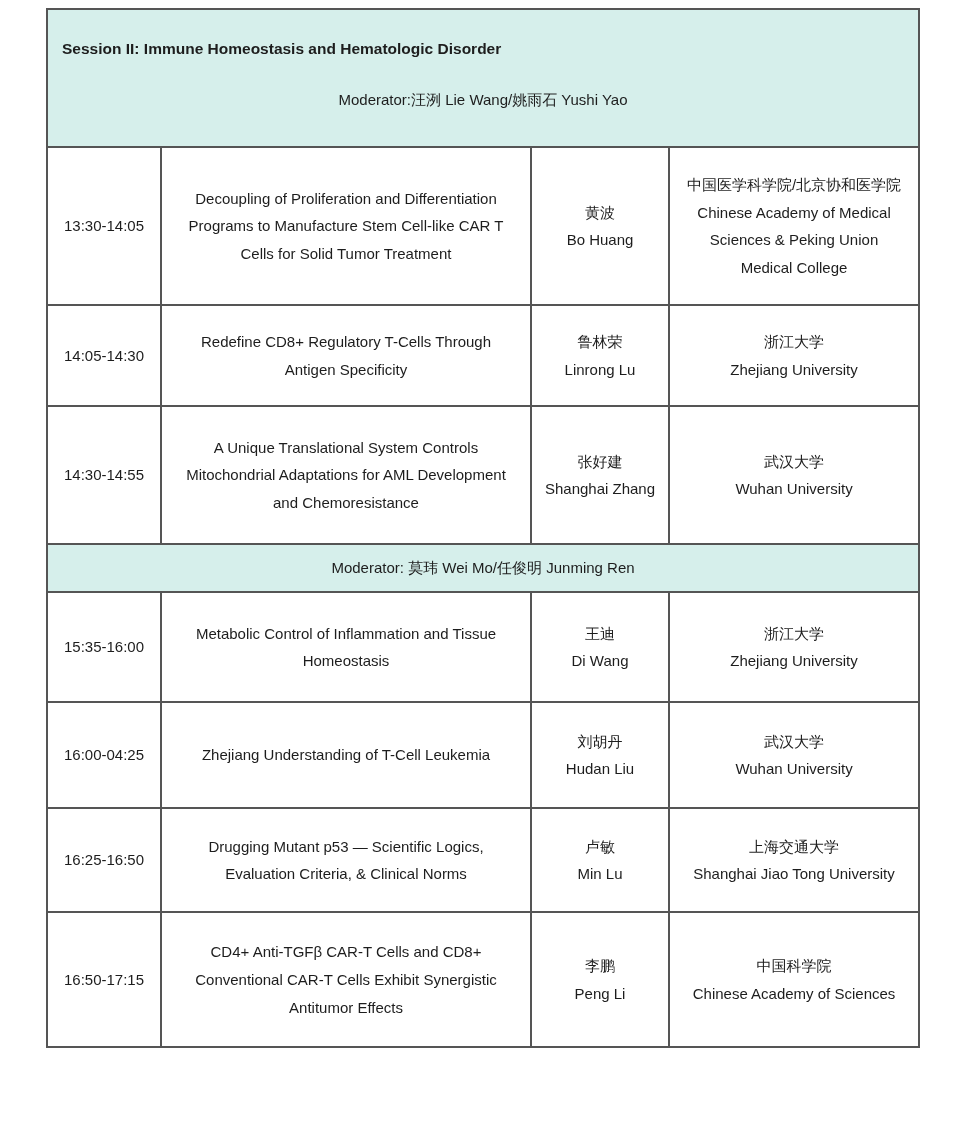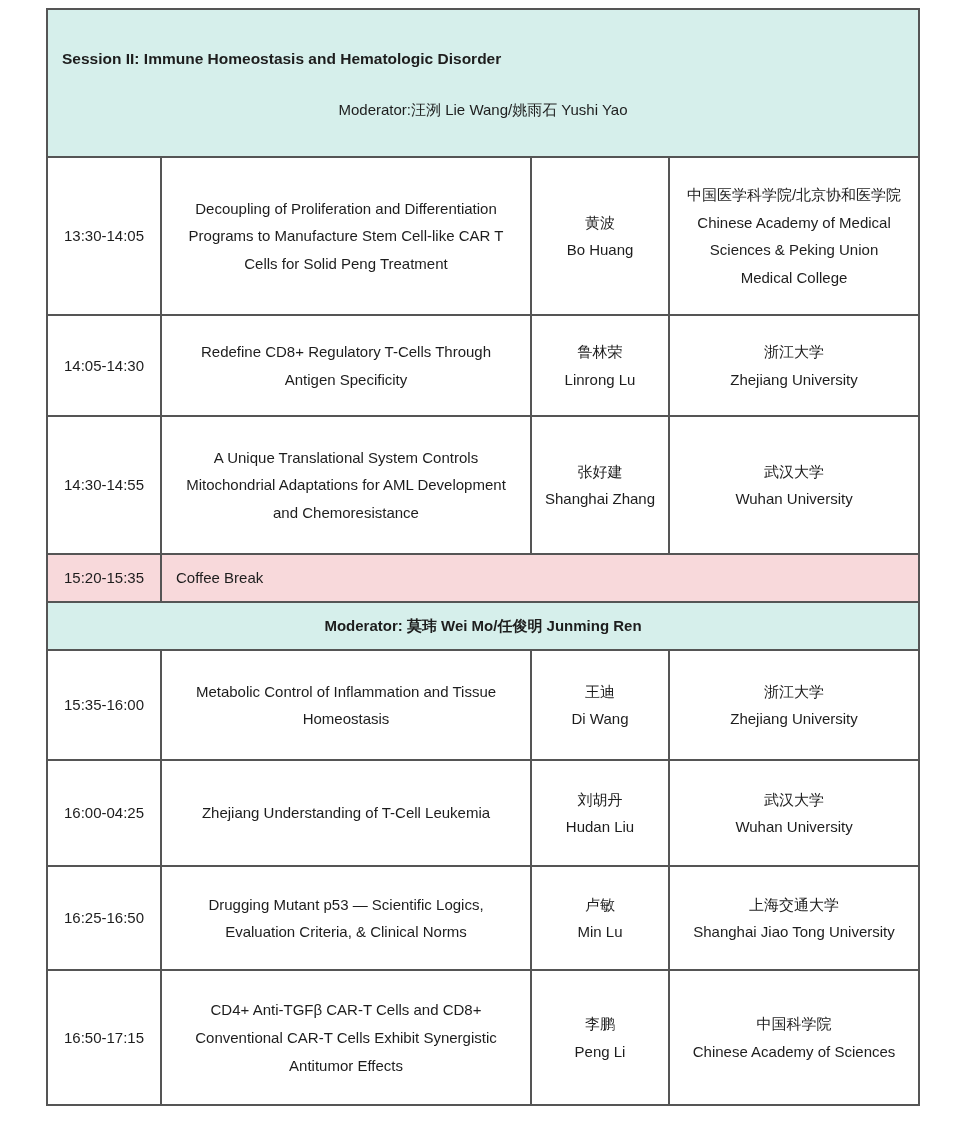--- a/index.html
+++ b/index.html
@@ -35,36 +35,36 @@
   }
   col.c-time{width:114px;}
   col.c-title{width:370px;}
   col.c-speaker{width:138px;}
   col.c-affil{width:250px;}
 
   
   tr.session-row{height:80px;}
   tr.session-row td{
     background:var(--header_bg);
-    padding:10px 14px 8px 14px;
+    padding:0 14px 8px 14px;
     line-height:1.7;
     margin-left:23px;
   }
   .session-title{
     text-align:left;
     font-weight:bold;
     font-size:15.5px;
   }
   .session-moderator{
     text-align:center;
     font-size:15px;
   }
 
   
-  tr.moderator-row{height:48px;font-weight:bold;}
+  tr.moderator-row{height:48px;}
   tr.moderator-row td{background:var(--header_bg);}
 
   
   tr.break-row{height:48px;}
   tr.break-row td{background:var(--break_bg);}
   tr.break-row td.break-label{text-align:left;padding-left:14px;}
 
   
   tr.t0{height:158px;}
   tr.t1{height:101px;}
@@ -95,21 +95,21 @@
     <td colspan="4">
       <div class="session-title">Session II: Immune Homeostasis and Hematologic Disorder</div>
       <div class="session-moderator">Moderator:汪洌  Lie Wang/姚雨石 Yushi Yao</div>
     </td>
   </tr>
 
   <tr class="t0">
     <td class="time-cell">13:30-14:05</td>
     <td class="title-cell">Decoupling of Proliferation and Differentiation
 Programs to Manufacture Stem Cell-like CAR T
-Cells for Solid Peng Treatment</td>
+Cells for Solid Tumor Treatment</td>
     <td>黄波
 Bo Huang</td>
     <td class="affil-cell">中国医学科学院/北京协和医学院
 Chinese Academy of Medical
 Sciences &amp; Peking Union
 Medical College</td>
   </tr>
 
   <tr class="t1">
     <td class="time-cell">14:05-14:30</td>
@@ -126,24 +126,20 @@
     <td class="title-cell">A Unique Translational System Controls
 Mitochondrial Adaptations for AML Development
 and Chemoresistance</td>
     <td>张好建
 Shanghai Zhang</td>
     <td class="affil-cell">武汉大学
 Wuhan University</td>
   </tr>
 
 
-  <tr class="break-row">
-    <td class="time-cell">15:20-15:35</td>
-    <td colspan="3" class="break-label">Coffee Break</td>
-  </tr>
 
   <tr class="moderator-row">
     <td colspan="4">Moderator:  莫玮 Wei Mo/任俊明 Junming Ren</td>
   </tr>
 
   <tr class="t4">
     <td class="time-cell">15:35-16:00</td>
     <td class="title-cell">Metabolic Control of Inflammation and Tissue
 Homeostasis</td>
     <td>王迪

